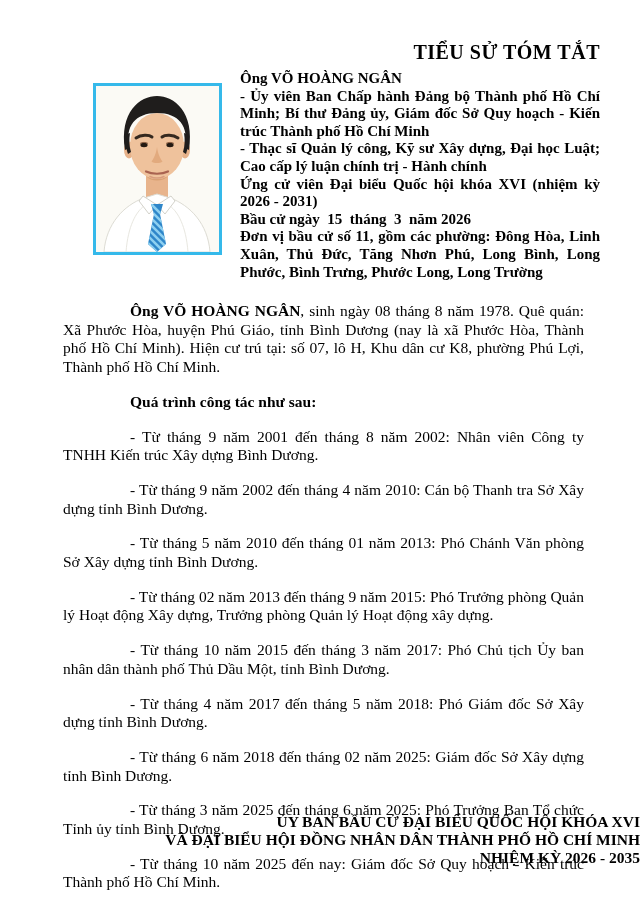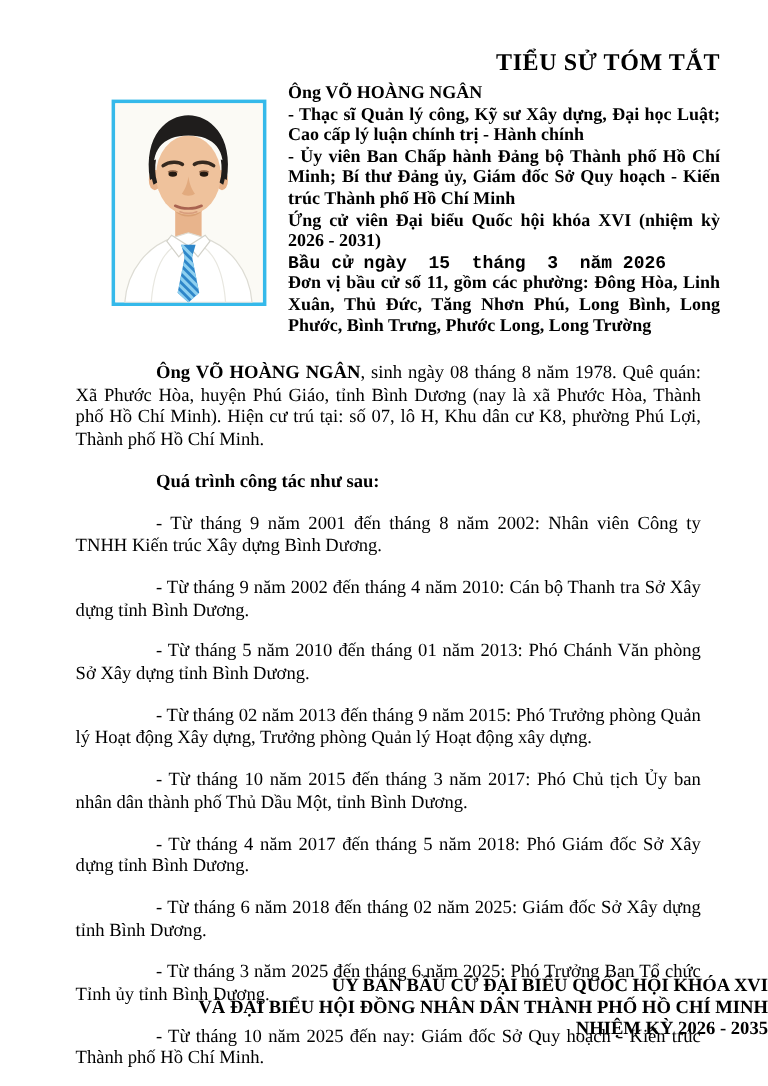--- a/index.html
+++ b/index.html
@@ -27,21 +27,21 @@
   }
   .photo-frame svg { display:block; }
   .right-col {
     position:absolute;
     left:240px; top:70px; width:360px;
     font-size:15px; font-weight:bold;
     line-height:17.6px;
     text-align:justify;
   }
   .right-col p { margin:0; }
-  .prewrap { white-space:pre-wrap;font-family:Liberation Mono, monospace; }
+  .prewrap { white-space:pre-wrap; }
   .body-text {
     position:absolute;
     left:47px; top:286px; width:553px;
     font-size:15.5px;
     line-height:18.7px;
     text-align:justify;
   }
   .body-text p { margin:16px; text-indent:67px; }
   .b { font-weight:bold; }
   .doc-footer {
@@ -112,22 +112,22 @@
         <line x1="10" y1="108" x2="70" y2="168"></line>
         <line x1="3" y1="108" x2="63" y2="168"></line>
         <line x1="-4" y1="108" x2="56" y2="168"></line>
         <line x1="45" y1="108" x2="105" y2="168"></line>
       </g>
     </svg>
   </div>
 
   <div class="right-col">
     <p>Ông VÕ HOÀNG NGÂN</p>
+    <p>- Ủy viên Ban Chấp hành Đảng bộ Thành phố Hồ Chí Minh; Bí thư Đảng ủy, Giám đốc Sở Quy hoạch - Kiến trúc Thành phố Hồ Chí Minh</p>
     <p>- Thạc sĩ Quản lý công, Kỹ sư Xây dựng, Đại học Luật; Cao cấp lý luận chính trị - Hành chính</p>
-    <p>- Ủy viên Ban Chấp hành Đảng bộ Thành phố Hồ Chí Minh; Bí thư Đảng ủy, Giám đốc Sở Quy hoạch - Kiến trúc Thành phố Hồ Chí Minh</p>
     <p>Ứng cử viên Đại biểu Quốc hội khóa XVI (nhiệm kỳ 2026 - 2031)</p>
     <p class="prewrap">Bầu cử ngày  15  tháng  3  năm 2026</p>
     <p>Đơn vị bầu cử số 11, gồm các phường: Đông Hòa, Linh Xuân, Thủ Đức, Tăng Nhơn Phú, Long Bình, Long Phước, Bình Trưng, Phước Long, Long Trường</p>
   </div>
 
   <div class="body-text">
     <p><span class="b">Ông VÕ HOÀNG NGÂN</span><span>, sinh ngày 08 tháng 8 năm 1978. Quê quán: Xã Phước Hòa, huyện Phú Giáo, tỉnh Bình Dương (nay là xã Phước Hòa, Thành phố Hồ Chí Minh). Hiện cư trú tại: số 07, lô H, Khu dân cư K8, phường Phú Lợi, Thành phố Hồ Chí Minh.</span></p>
     <p class="b">Quá trình công tác như sau:</p>
     <p>- Từ tháng 9 năm 2001 đến tháng 8 năm 2002: Nhân viên Công ty TNHH Kiến trúc Xây dựng Bình Dương.</p>
     <p>- Từ tháng 9 năm 2002 đến tháng 4 năm 2010: Cán bộ Thanh tra Sở Xây dựng tỉnh Bình Dương.</p>

